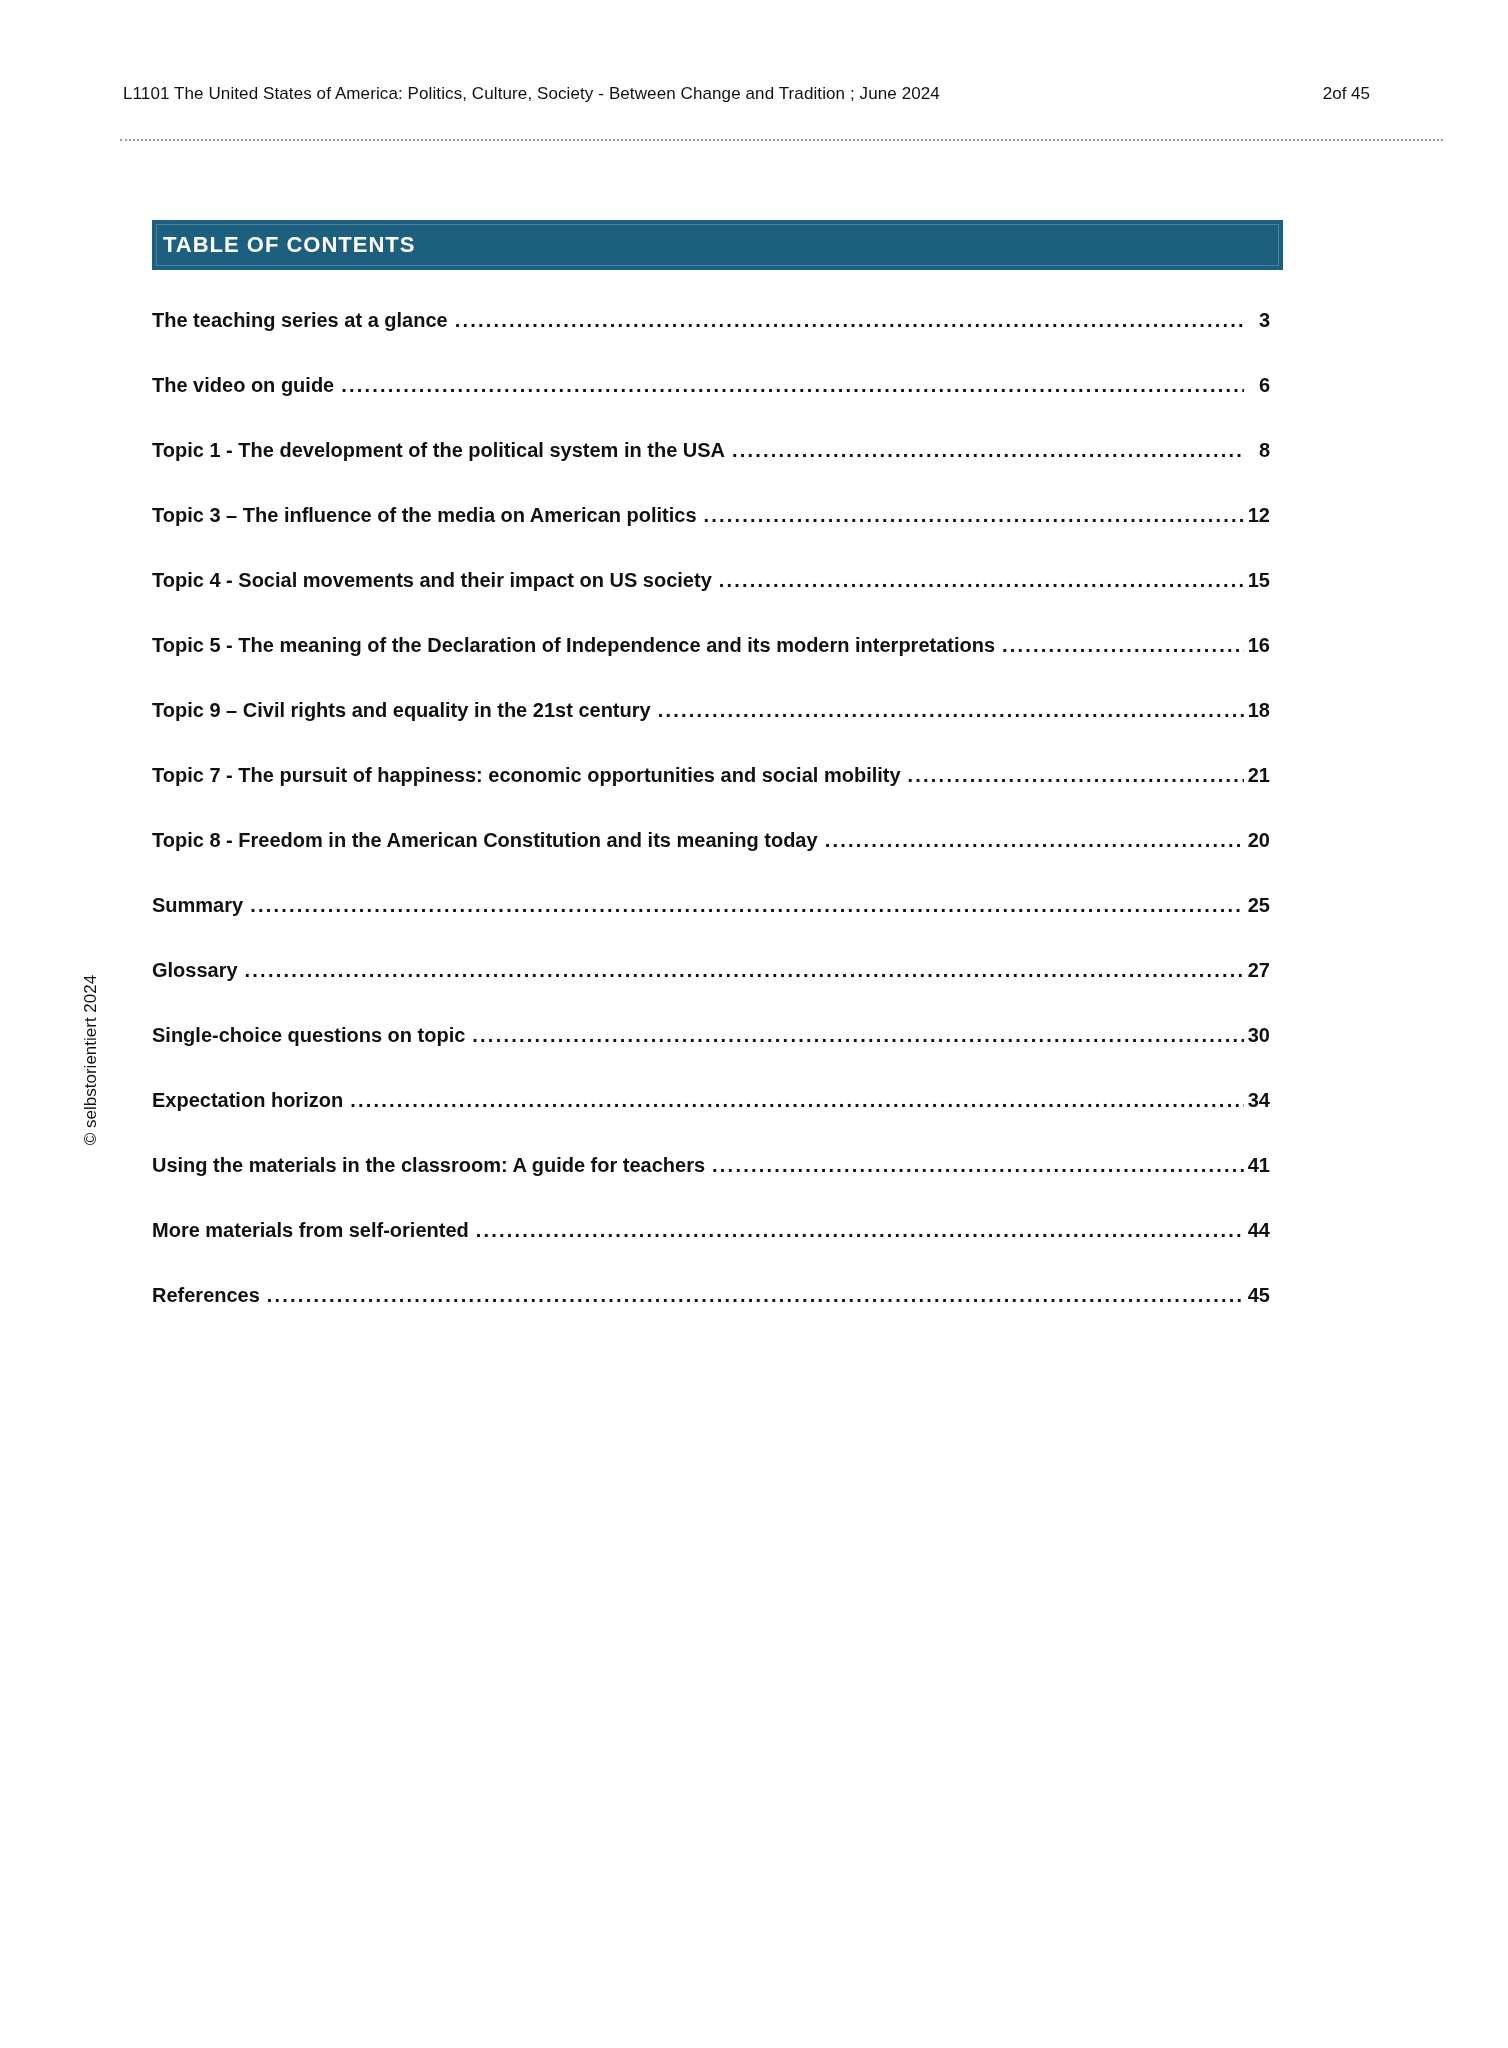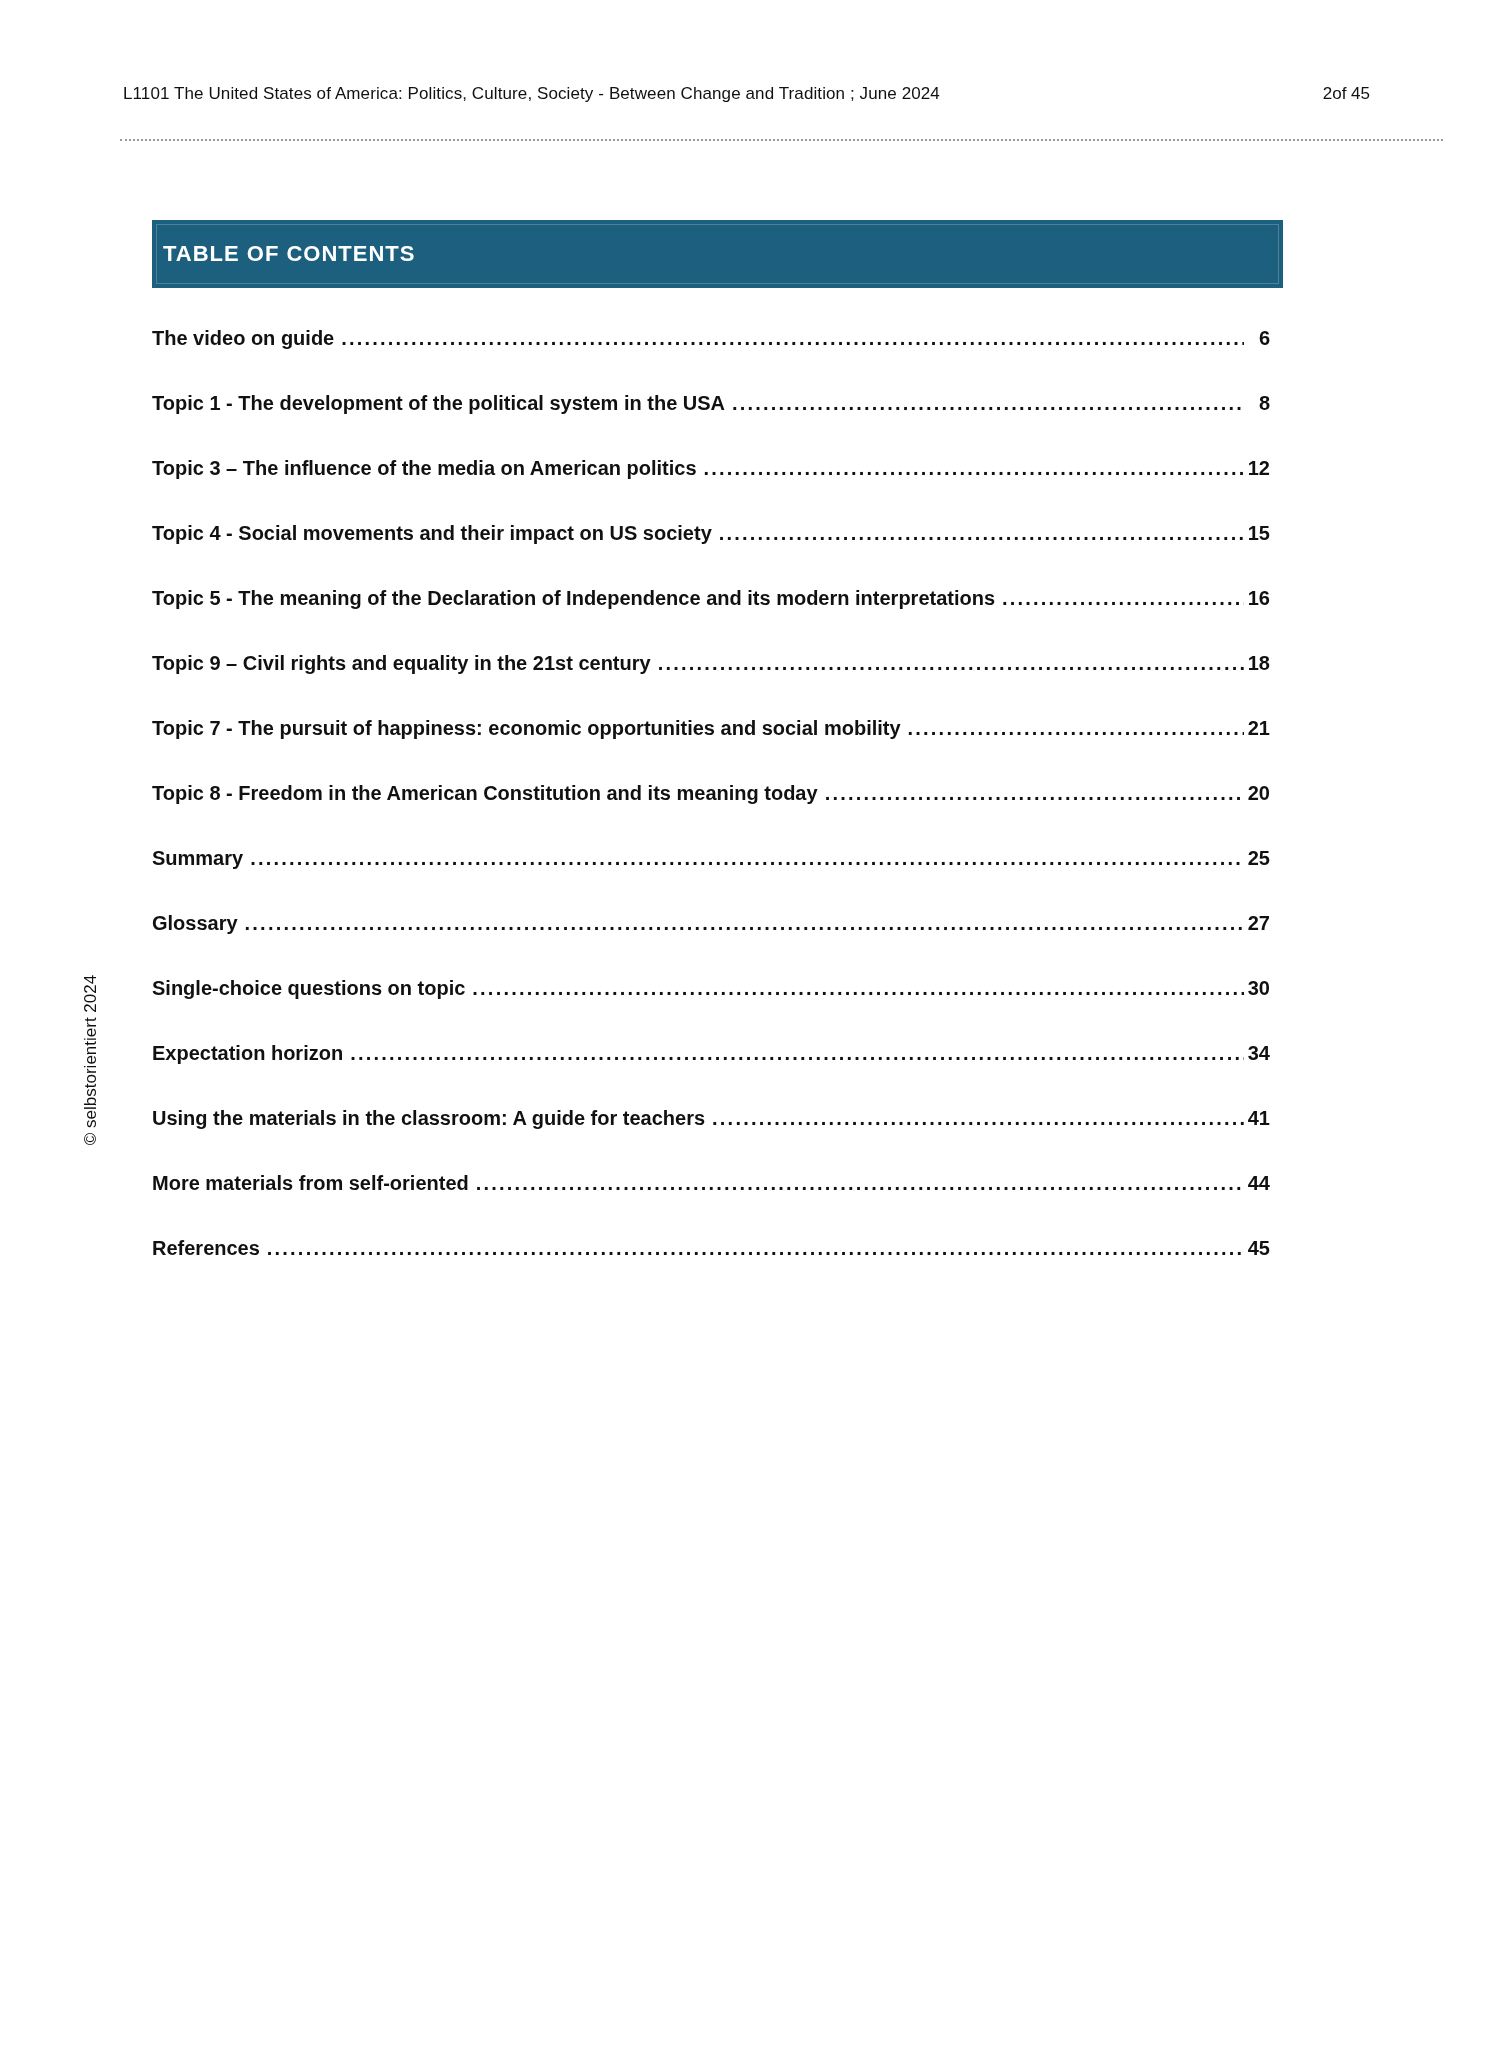--- a/index.html
+++ b/index.html
@@ -54,21 +54,21 @@
 
   
   .toc-wrap {
     position: absolute;
     left: 152px;
     top: 220px;
     width: 1131px;
   }
   .toc-bar {
     position: relative;
-    height: 68px;
+    height: 50px;
     background: #1d5f7f;
     display: flex;
     align-items: center;
     padding-left: 11px;
   }
   .toc-bar::after {
     content: "";
     position: absolute;
     inset: 4px;
     border: 1px solid rgba(255, 255, 255, 0.22);
@@ -132,20 +132,25 @@
   <div class="side-copyright">© selbstorientiert 2024</div>
 
   <div class="toc-wrap">
 
     <div class="toc-bar">
       <h1>TABLE OF CONTENTS</h1>
     </div>
 
     <div class="toc-list">
 
+      <div class="toc-row">
+        <span class="toc-label">The teaching series at a glance</span>
+        <span class="toc-leader"></span>
+        <span class="toc-page">3</span>
+      </div>
 
 
       <div class="toc-row">
         <span class="toc-label">The video on guide</span>
         <span class="toc-leader"></span>
         <span class="toc-page">6</span>
       </div>
 
       <div class="toc-row">
         <span class="toc-label">Topic 1 - The development of the political system in the USA</span>

